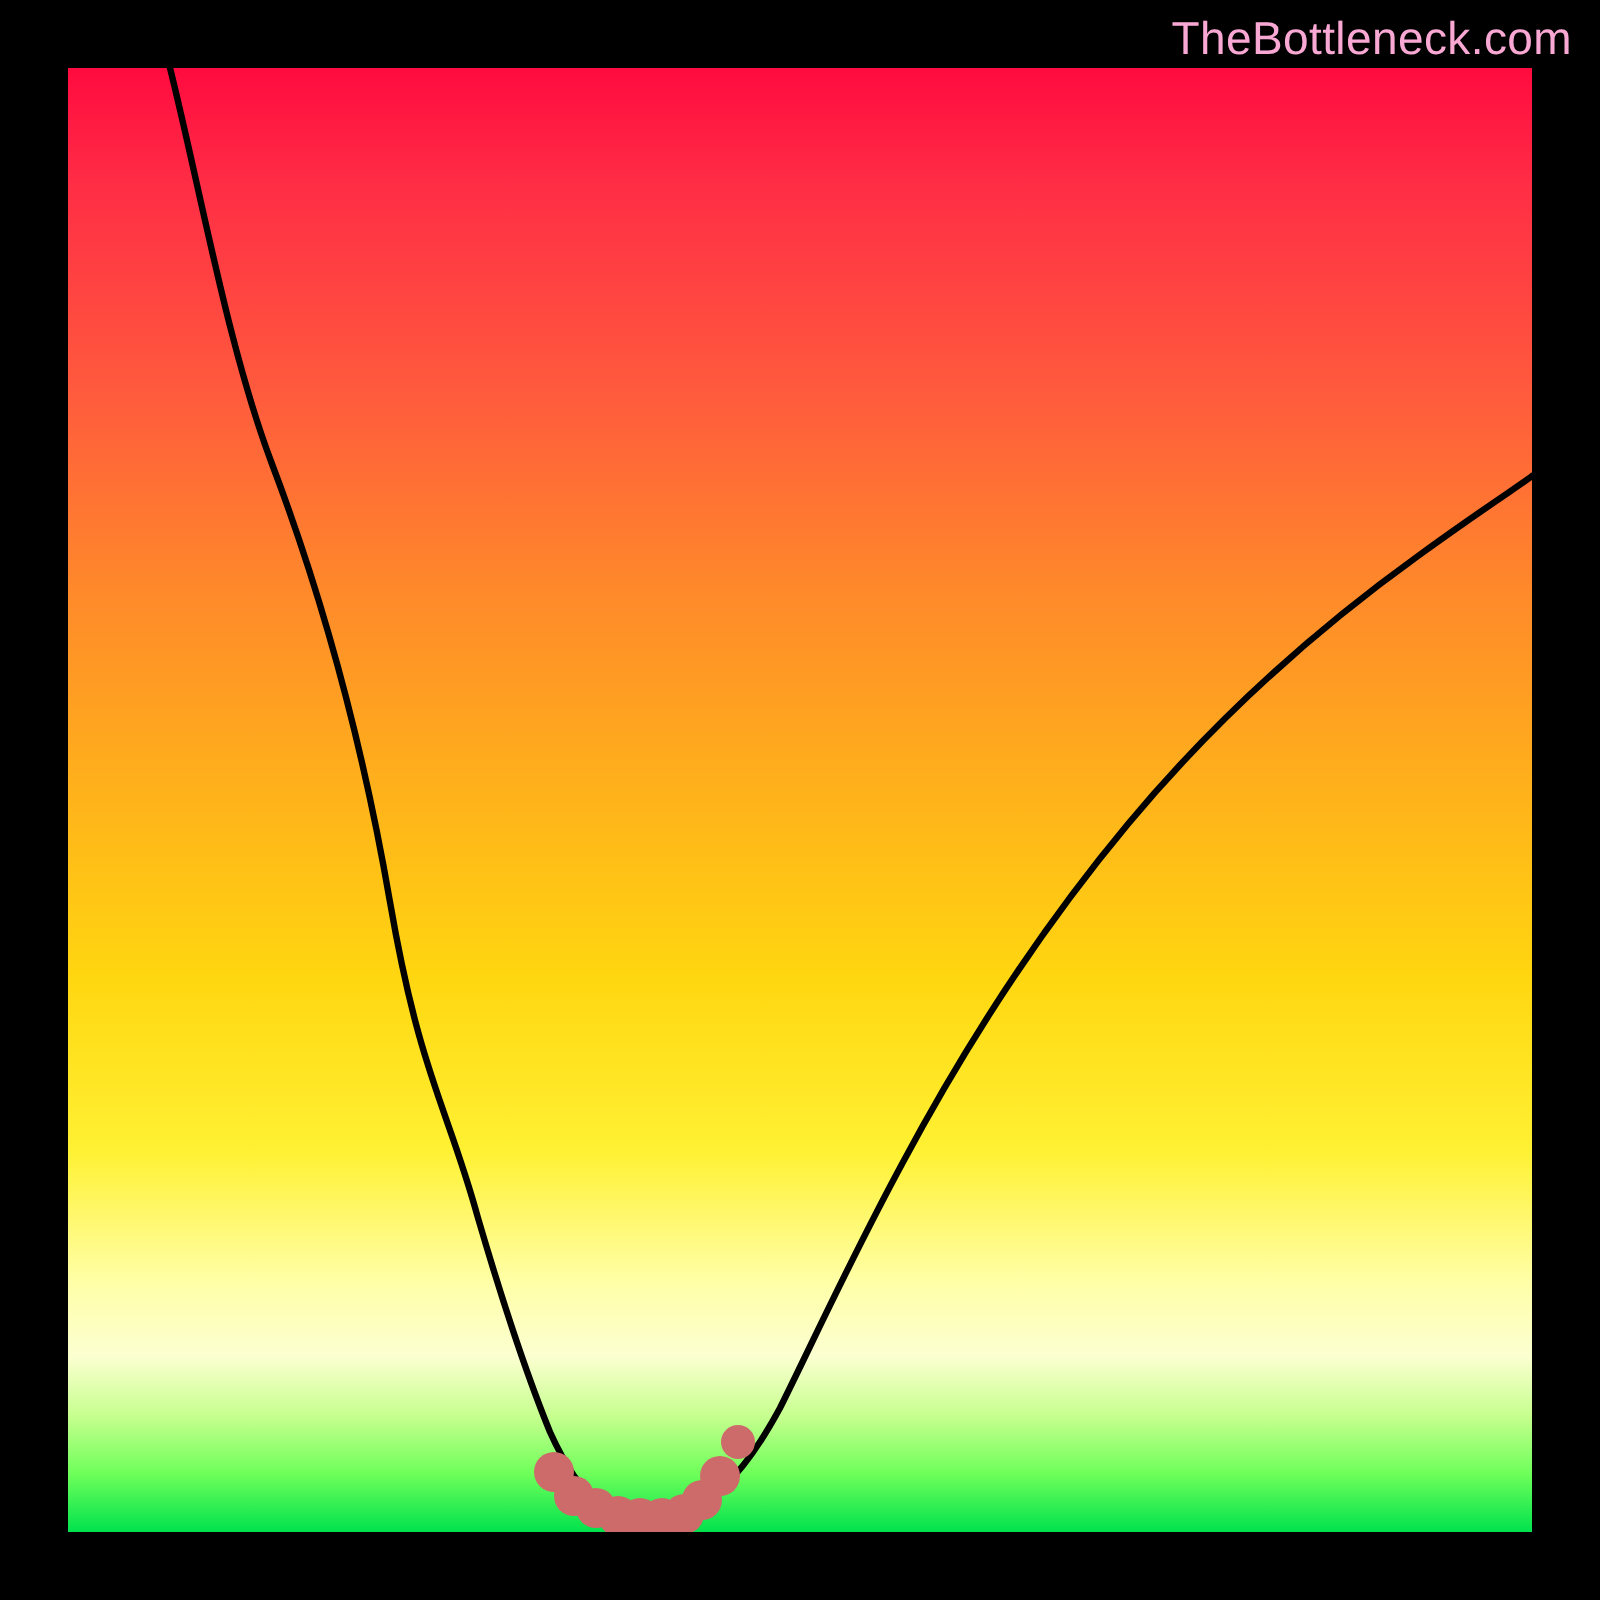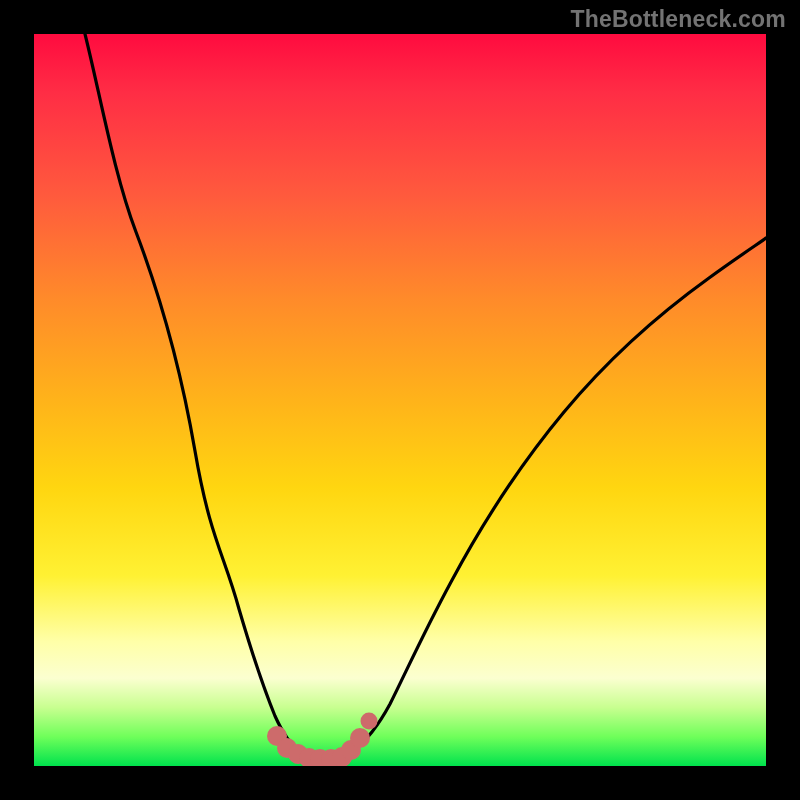--- a/index.html
+++ b/index.html
@@ -50,24 +50,24 @@
   .curve-svg {
     position: absolute;
     inset: 0;
     width: 100%;
     height: 100%;
   }
   .watermark {
     position: absolute;
     top: 6px;
     right: 14px;
-    color: #737373;
+    color: #f9a8d4;
     font-size: 23px;
     letter-spacing: 0.2px;
-    font-weight: 700;
+    font-weight: 400;
   }
 </style>
 </head>
 <body>
 
 <div class="frame">
 
   <div class="plot-area">
     <div class="gradient-bg"></div>
 

